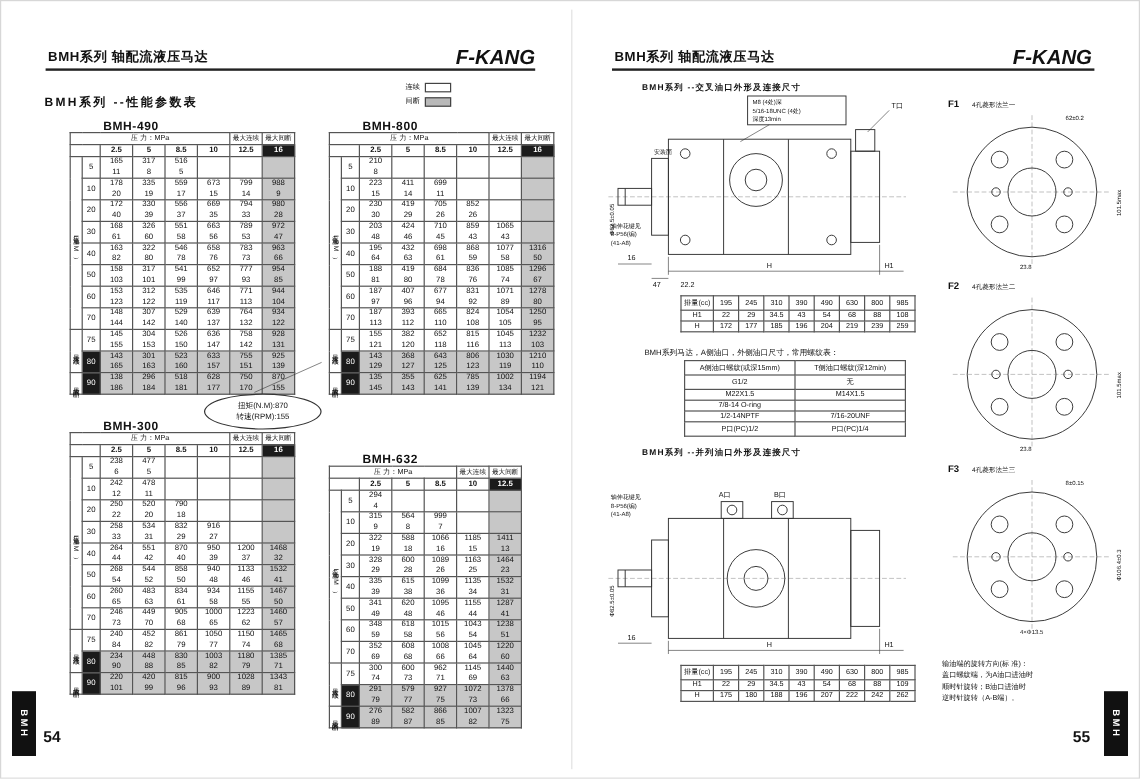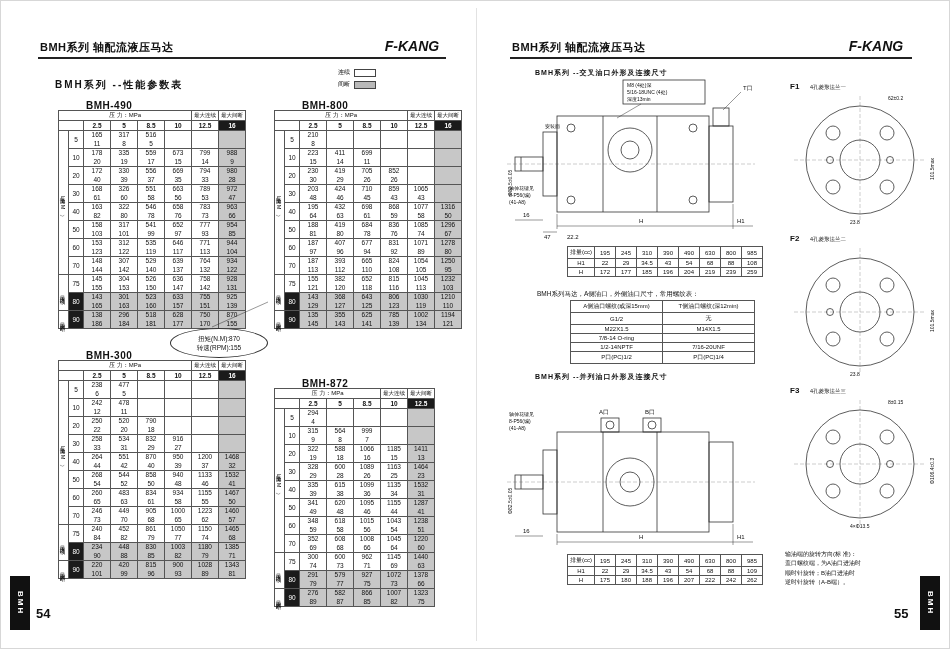--- a/index.html
+++ b/index.html
@@ -2,21 +2,21 @@
 <html><head>
 <meta charset="utf-8">
 <style>
   *{margin:0;padding:0;box-sizing:border-box}
   html,body{width:950px;height:649px}
   body{position:relative;background:#f4f4f4;font-family:"Liberation Sans",sans-serif;color:#111;overflow:hidden}
   .sheet{position:absolute;inset:0;background:#fff;border:1px solid #d7d7d7}
   .fold{position:absolute;left:476px;top:8px;bottom:8px;width:1px;background:#e2e2e2}
   .abs{position:absolute}
   .hdr-title{font-weight:bold;font-size:11px;letter-spacing:.5px}
-  .brand{font-weight:bold;font-style:italic;font-size:14px;text-align:center}
+  .brand{font-weight:bold;font-style:italic;font-size:17px;text-align:right}
   .hdr-rule{height:2px;background:#222}
   .section-title{font-size:10px;font-weight:bold;letter-spacing:2px}
   .d-title{font-size:7px;font-weight:bold;letter-spacing:1px}
   
   .legend{font-size:6px}
   .legend-row{display:flex;align-items:center;margin-bottom:3px}
   .legend-row span{margin-right:4px}
   .swatch{width:22px;height:8px;border:1px solid #444;background:#fff}
   .swatch.gray{background:#b9b9b9}
   
@@ -58,21 +58,21 @@
 </head>
 <body>
 
 <div class="sheet"></div>
 <div class="fold"></div>
 
 <div class="abs hdr-title" style="left:40px;top:40px">BMH系列 轴配流液压马达</div>
 <div class="abs brand" style="left:378px;top:38px;width:68px">F-KANG</div>
 <div class="abs hdr-rule" style="left:38px;top:57px;width:408px"></div>
 
-<div class="abs section-title" style="left:55px;top:78px">BMH系列 --性能参数表</div>
+<div class="abs section-title" style="left:37px;top:78px">BMH系列 --性能参数表</div>
 
 <div class="abs legend" style="left:338px;top:68px">
   <div class="legend-row">
     <span>连续</span>
     <div class="swatch"></div>
   </div>
   <div class="legend-row">
     <span>间断</span>
     <div class="swatch gray"></div>
   </div>
@@ -1037,21 +1037,21 @@
           </td>
           <td class="dc sh">
             <div>1343</div>
             <div>81</div>
           </td>
         </tr>
       </tbody>
     </table>
   </div>
 
-<div class="abs tbl-title" style="left:302px;top:378px">BMH-872</div>
+<div class="abs tbl-title" style="left:302px;top:378px">BMH-632</div>
 <div class="abs" style="left:274px;top:388px">
     <table class="pt">
       <tbody>
         <tr>
           <td class="ph" colspan="5" rowspan="1">压 力：MPa</td>
           <td class="mh" colspan="1" rowspan="1">最大连续</td>
           <td class="mh" colspan="1" rowspan="1">最大间断</td>
         </tr>
         <tr>
           <td class="corner" colspan="2" rowspan="1"></td>

